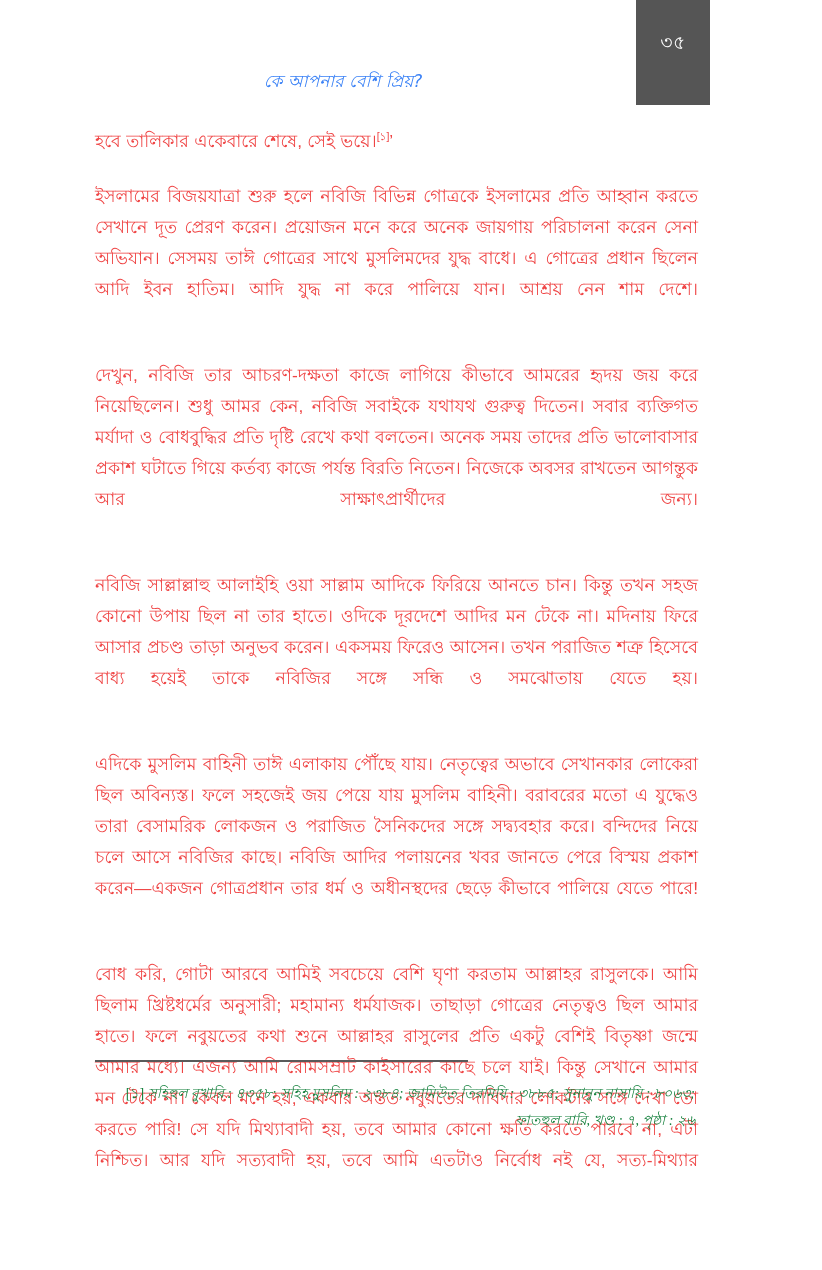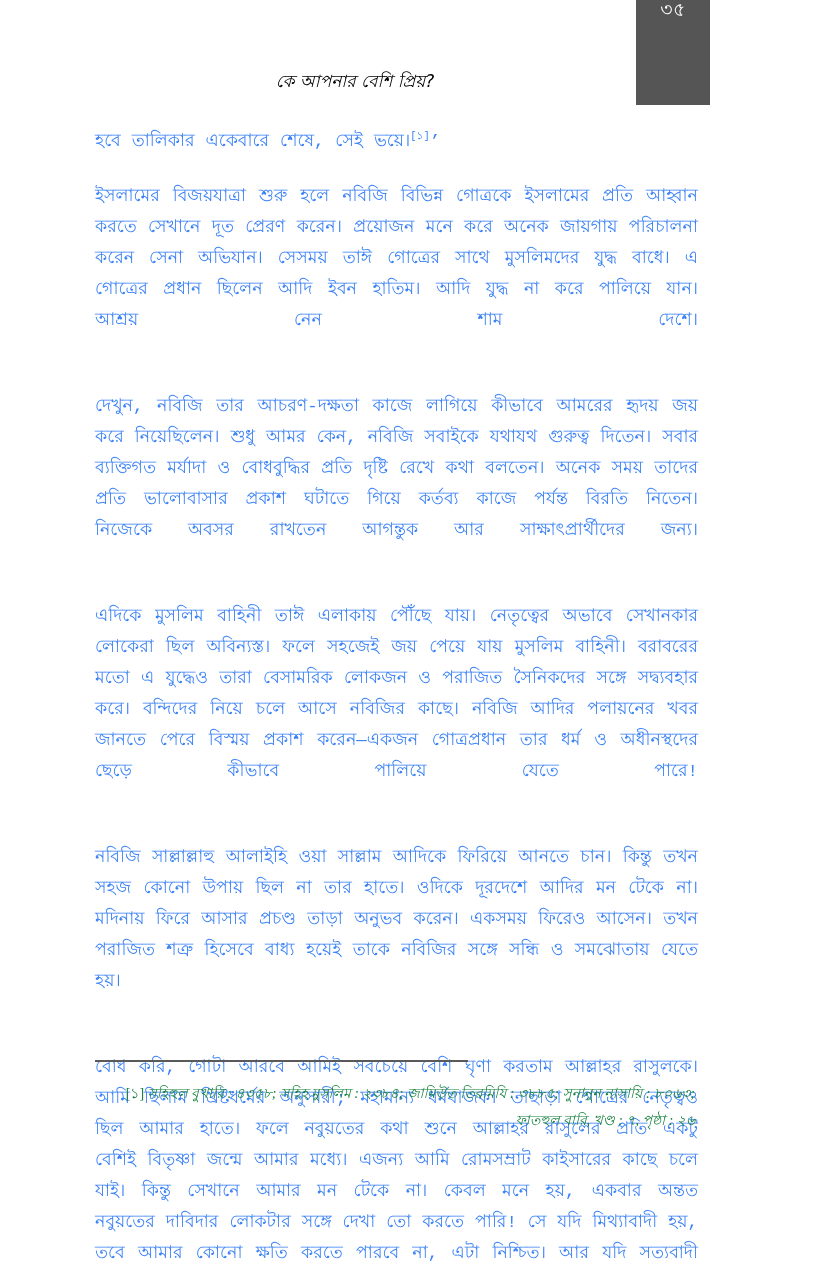--- a/index.html
+++ b/index.html
@@ -23,60 +23,60 @@
   
   .page-number-box {
     position: absolute;
     top: 0;
     left: 636px;
     width: 74px;
     height: 105px;
     background: #555555;
     color: #ffffff;
     display: flex;
-    align-items: flex-start;
+    align-items: center;
     justify-content: center;
     padding-bottom: 20px;
     box-sizing: border-box;
   }
   .page-number-box .num {
     font-family: "DejaVu Sans", "Liberation Sans", sans-serif;
     font-size: 19px;
     line-height: 1;
     color: #ffffff;
     letter-spacing: .5px;
   }
 
   .running-head {
     position: absolute;
     top: 68px;
-    left: 95px;
+    left: 83px;
     width: 520px;
     text-align: center;
     font-family: "DejaVu Sans", "Liberation Sans", sans-serif;
     font-style: italic;
     font-size: 17px;
-    color: #000000;
+    color: #3b82f6;
     white-space: nowrap;
   }
 
   
   .content {
     position: absolute;
     top: 126px;
     left: 95px;
     width: 615px;
   }
 
   p.para {
     margin: 0 12px 24px 0;
-    font-family: Liberation Mono, monospace;
+    font-family: Liberation Sans, sans-serif;
     font-size: 17.4px;
     line-height: 31px;
-    color: #3b82f6;
+    color: #ef4444;
     text-align: justify;
     text-justify: inter-word;
     word-spacing: .5px;
   }
   p.para:last-child { margin-bottom: 0; }
 
   
   p.para::after {
     content: "";
     display: inline-block;
@@ -132,23 +132,23 @@
   </div>
 
   <div class="content">
 
     <p class="para short"><span>হবে তালিকার একেবারে শেষে, সেই ভয়ে।</span><sup class="fn-ref">[১]</sup><span>’</span></p>
 
     <p class="para">ইসলামের বিজয়যাত্রা শুরু হলে নবিজি বিভিন্ন গোত্রকে ইসলামের প্রতি আহ্বান করতে সেখানে দূত প্রেরণ করেন। প্রয়োজন মনে করে অনেক জায়গায় পরিচালনা করেন সেনা অভিযান। সেসময় তাঈ গোত্রের সাথে মুসলিমদের যুদ্ধ বাধে। এ গোত্রের প্রধান ছিলেন আদি ইবন হাতিম। আদি যুদ্ধ না করে পালিয়ে যান। আশ্রয় নেন শাম দেশে।</p>
 
     <p class="para">দেখুন, নবিজি তার আচরণ-দক্ষতা কাজে লাগিয়ে কীভাবে আমরের হৃদয় জয় করে নিয়েছিলেন। শুধু আমর কেন, নবিজি সবাইকে যথাযথ গুরুত্ব দিতেন। সবার ব্যক্তিগত মর্যাদা ও বোধবুদ্ধির প্রতি দৃষ্টি রেখে কথা বলতেন। অনেক সময় তাদের প্রতি ভালোবাসার প্রকাশ ঘটাতে গিয়ে কর্তব্য কাজে পর্যন্ত বিরতি নিতেন। নিজেকে অবসর রাখতেন আগন্তুক আর সাক্ষাৎপ্রার্থীদের জন্য।</p>
 
+    <p class="para">নবিজি সাল্লাল্লাহু আলাইহি ওয়া সাল্লাম আদিকে ফিরিয়ে আনতে চান। কিন্তু তখন সহজ কোনো উপায় ছিল না তার হাতে। ওদিকে দূরদেশে আদির মন টেকে না। মদিনায় ফিরে আসার প্রচণ্ড তাড়া অনুভব করেন। একসময় ফিরেও আসেন। তখন পরাজিত শত্রু হিসেবে বাধ্য হয়েই তাকে নবিজির সঙ্গে সন্ধি ও সমঝোতায় যেতে হয়।</p>
+
     <p class="para">এদিকে মুসলিম বাহিনী তাঈ এলাকায় পৌঁছে যায়। নেতৃত্বের অভাবে সেখানকার লোকেরা ছিল অবিন্যস্ত। ফলে সহজেই জয় পেয়ে যায় মুসলিম বাহিনী। বরাবরের মতো এ যুদ্ধেও তারা বেসামরিক লোকজন ও পরাজিত সৈনিকদের সঙ্গে সদ্ব্যবহার করে। বন্দিদের নিয়ে চলে আসে নবিজির কাছে। নবিজি আদির পলায়নের খবর জানতে পেরে বিস্ময় প্রকাশ করেন—একজন গোত্রপ্রধান তার ধর্ম ও অধীনস্থদের ছেড়ে কীভাবে পালিয়ে যেতে পারে!</p>
-
-    <p class="para">নবিজি সাল্লাল্লাহু আলাইহি ওয়া সাল্লাম আদিকে ফিরিয়ে আনতে চান। কিন্তু তখন সহজ কোনো উপায় ছিল না তার হাতে। ওদিকে দূরদেশে আদির মন টেকে না। মদিনায় ফিরে আসার প্রচণ্ড তাড়া অনুভব করেন। একসময় ফিরেও আসেন। তখন পরাজিত শত্রু হিসেবে বাধ্য হয়েই তাকে নবিজির সঙ্গে সন্ধি ও সমঝোতায় যেতে হয়।</p>
 
 
     <p class="para">বোধ করি, গোটা আরবে আমিই সবচেয়ে বেশি ঘৃণা করতাম আল্লাহর রাসুলকে। আমি ছিলাম খ্রিষ্টধর্মের অনুসারী; মহামান্য ধর্মযাজক। তাছাড়া গোত্রের নেতৃত্বও ছিল আমার হাতে। ফলে নবুয়তের কথা শুনে আল্লাহর রাসুলের প্রতি একটু বেশিই বিতৃষ্ণা জন্মে আমার মধ্যে। এজন্য আমি রোমসম্রাট কাইসারের কাছে চলে যাই। কিন্তু সেখানে আমার মন টেকে না। কেবল মনে হয়, একবার অন্তত নবুয়তের দাবিদার লোকটার সঙ্গে দেখা তো করতে পারি! সে যদি মিথ্যাবাদী হয়, তবে আমার কোনো ক্ষতি করতে পারবে না, এটা নিশ্চিত। আর যদি সত্যবাদী হয়, তবে আমি এতটাও নির্বোধ নই যে, সত্য-মিথ্যার</p>
 
   </div>
 
   <div class="footnote-area">
     <div class="footnote-rule"></div>
     <div class="footnote-text"><span class="fnum">[১]</span><span> সহিহুল বুখারি : ৪৩৫৮; সহিহ মুসলিম : ২৩৮৪; জামিউত তিরমিযি : ৩৮৮৫; সুনানুন নাসায়ি : ৮০৬৩; ফাতহুল বারি, খণ্ড : ৭, পৃষ্ঠা : ২৬</span></div>
   </div>

